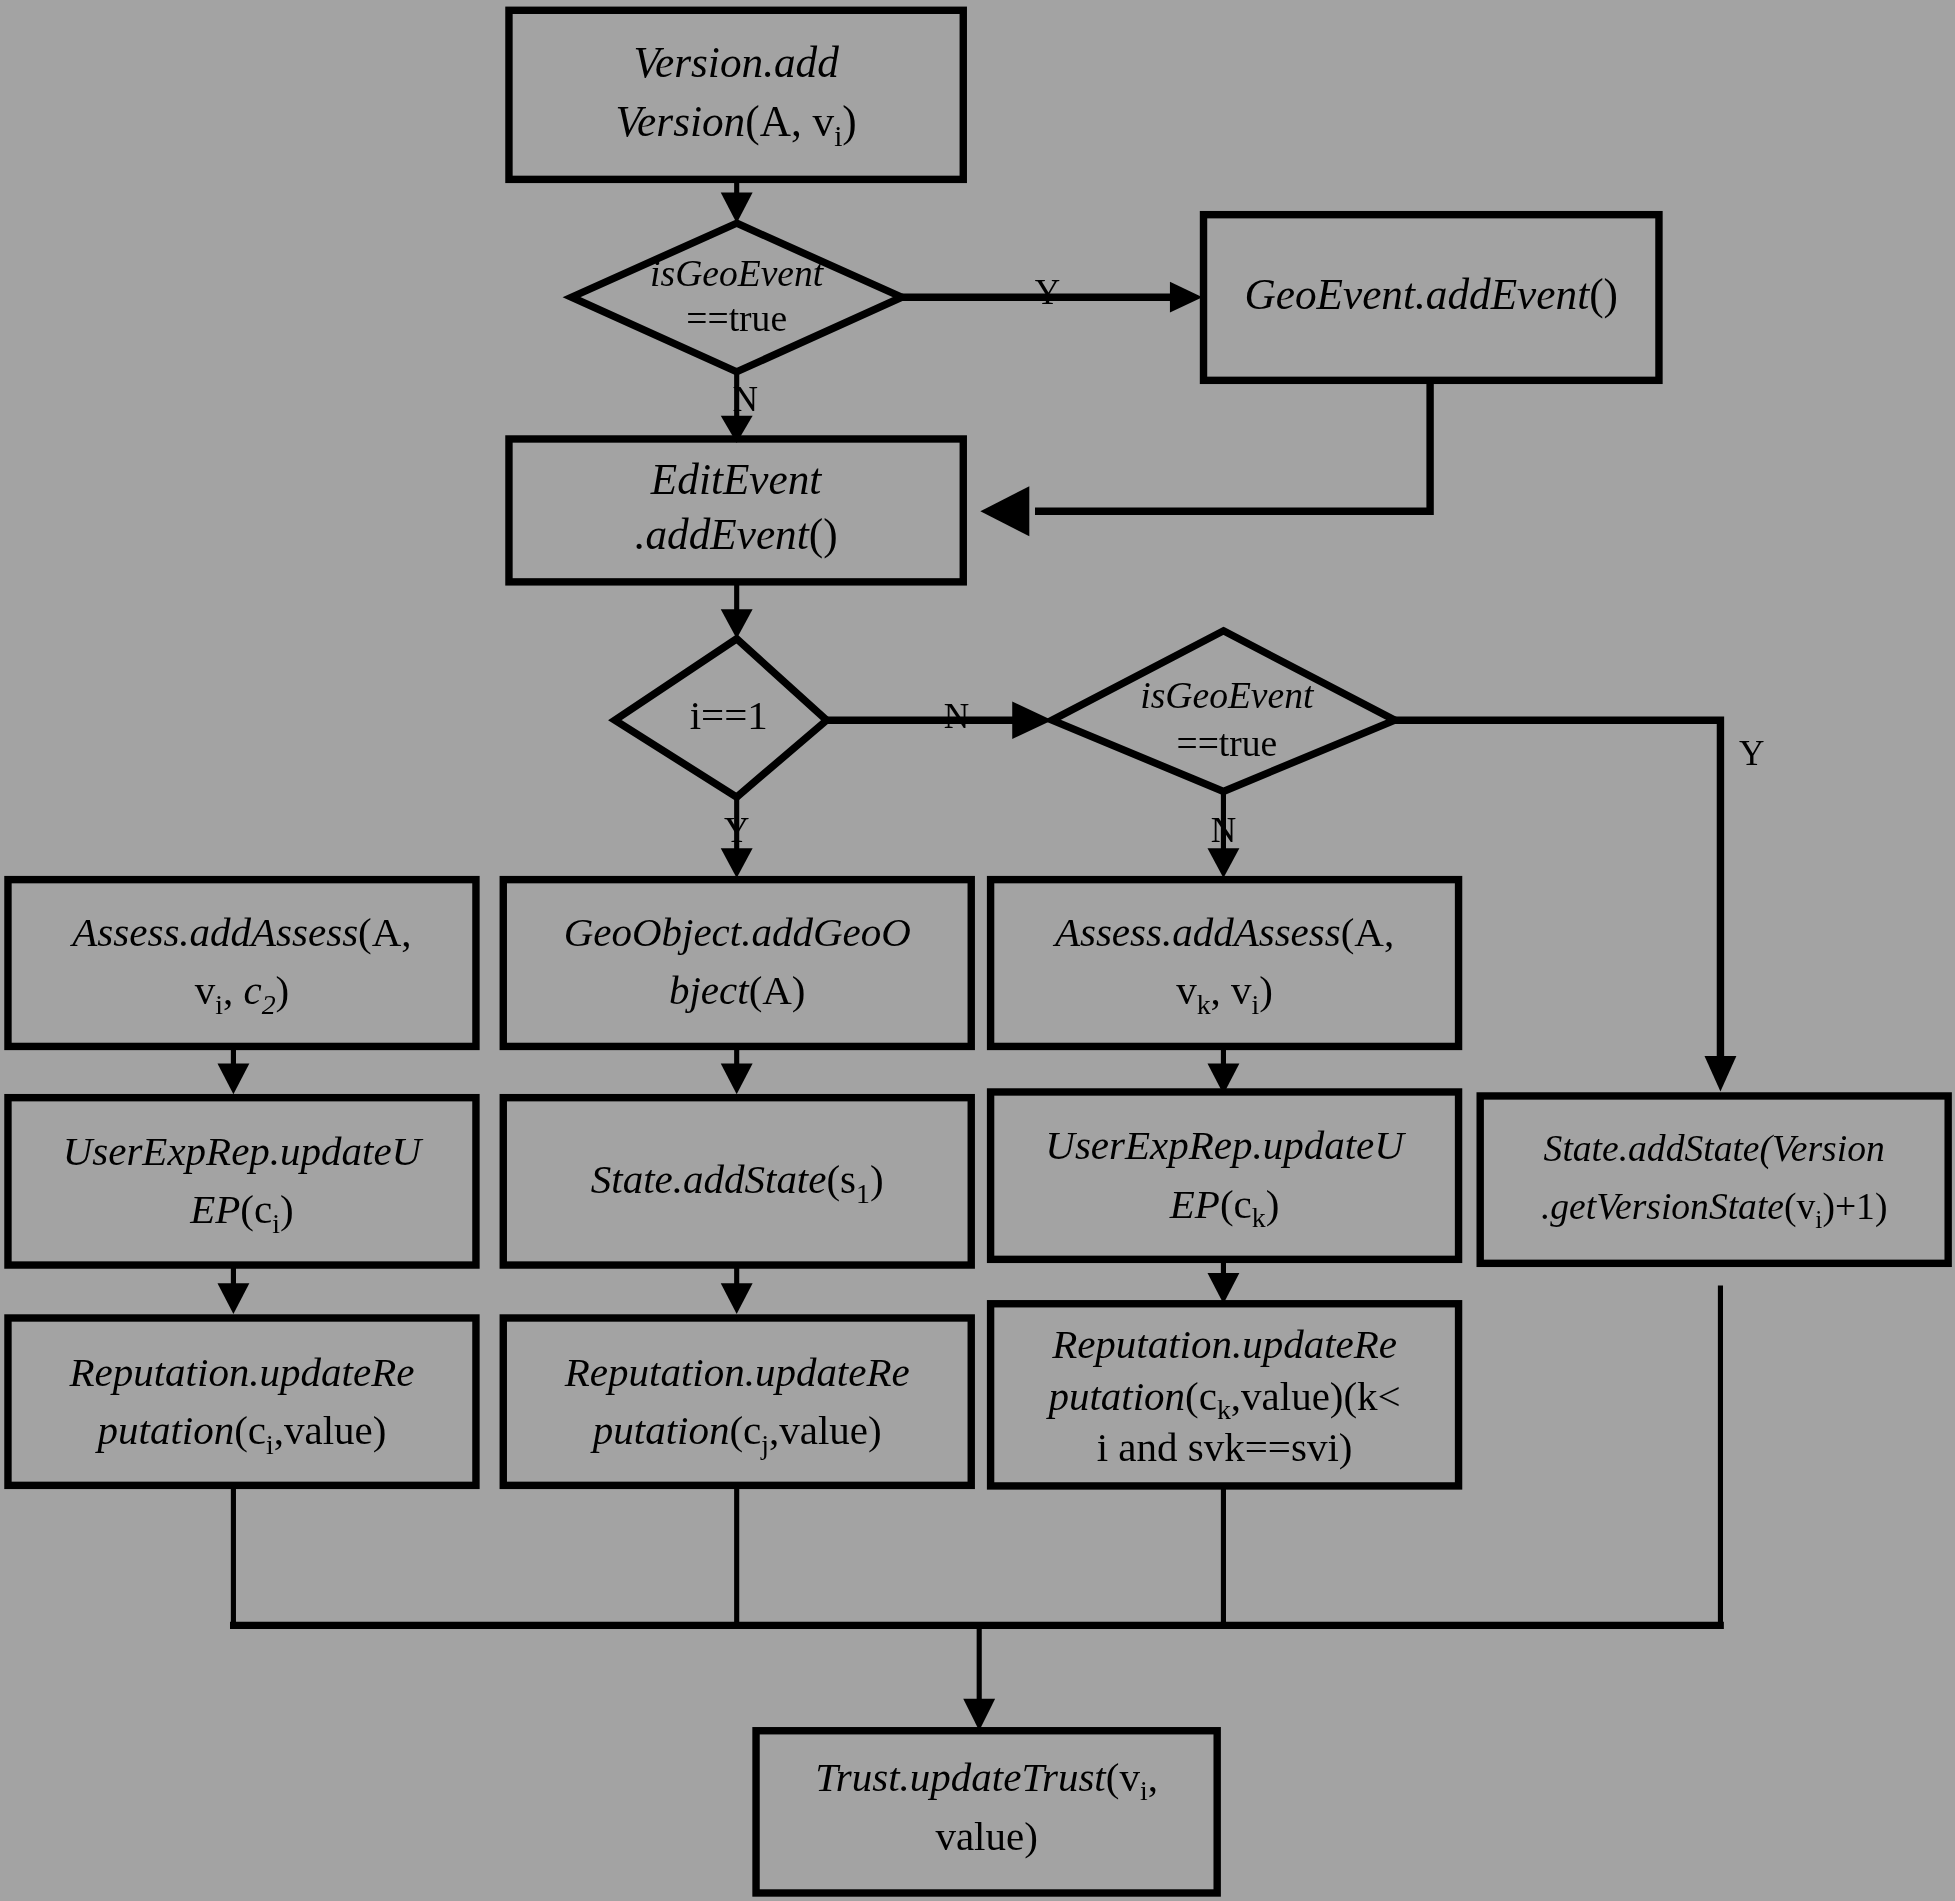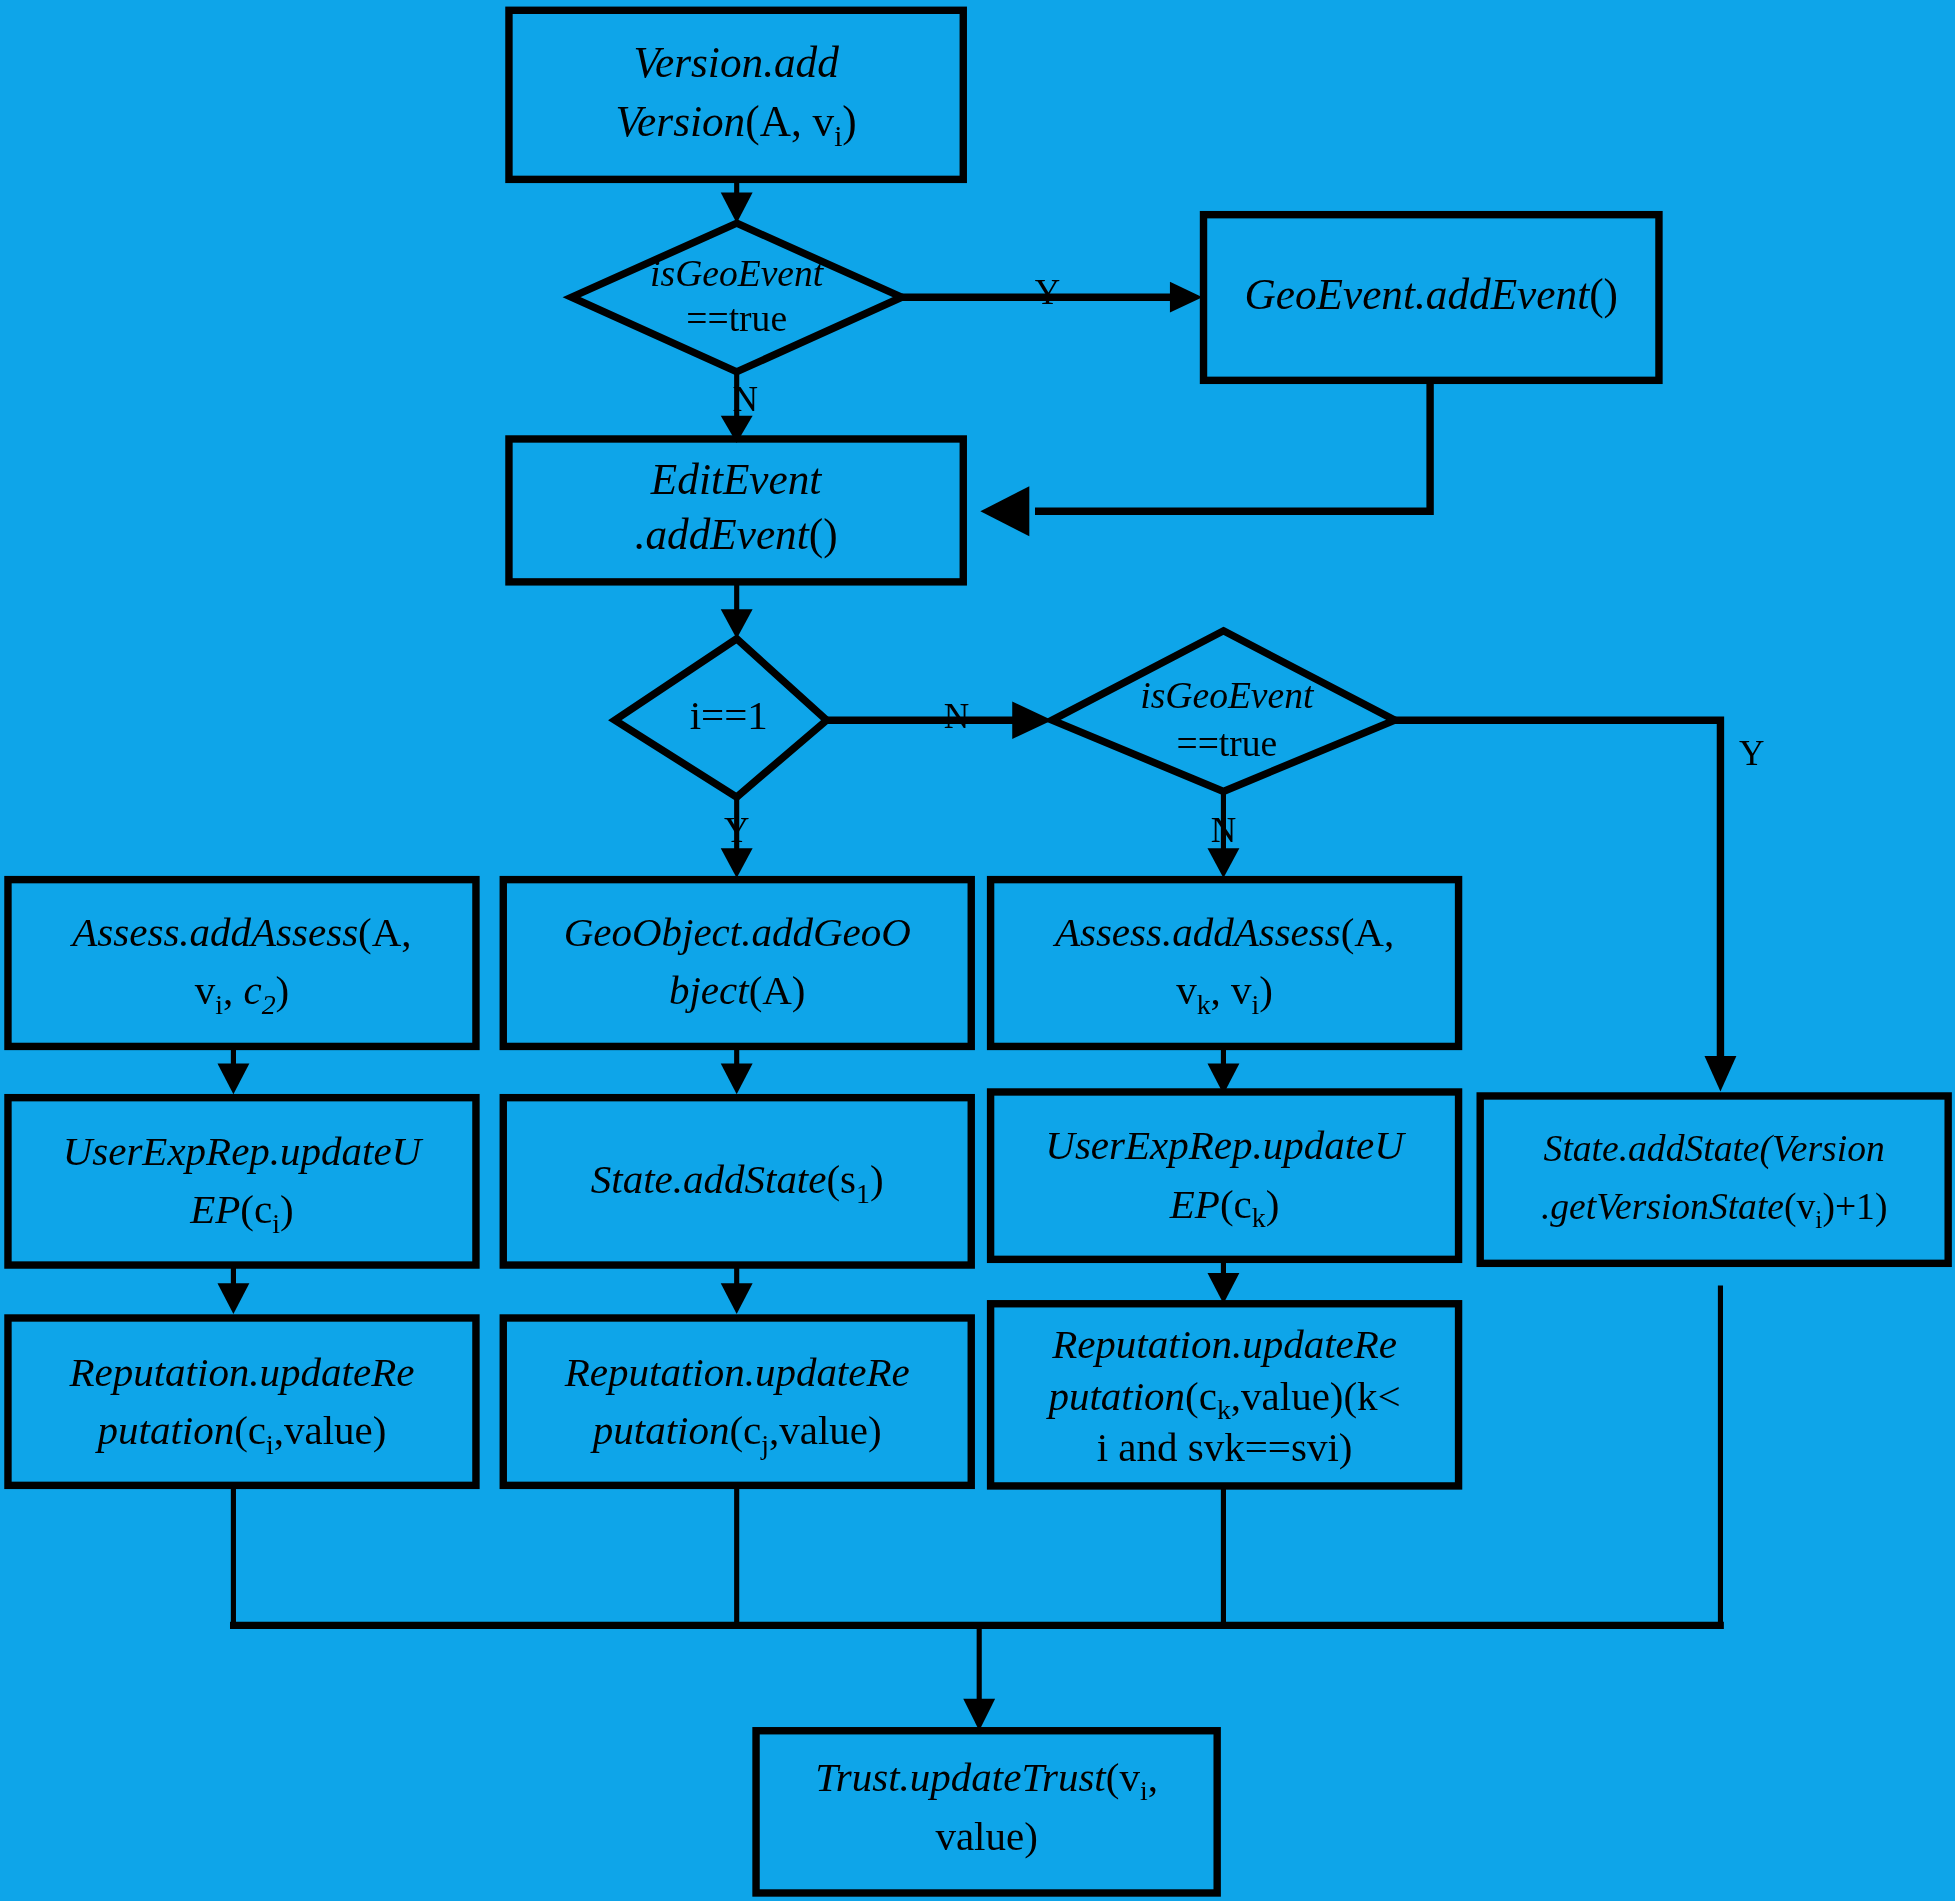--- a/index.html
+++ b/index.html
@@ -4,21 +4,21 @@
 <style>
   html, body {
     margin: 0;
     padding: 0;
     background: #ffffff;
   }
   #flowchart-root {
     position: relative;
     width: 1955px;
     height: 1901px;
-    background: #0ea5e9;
+    background: #a3a3a3;
     font-family: "Liberation Serif", "DejaVu Serif", serif;
   }
   svg.flow {
     position: absolute;
     top: 0;
     left: 0;
     width: 1955px;
     height: 1901px;
     display: block;
   }

